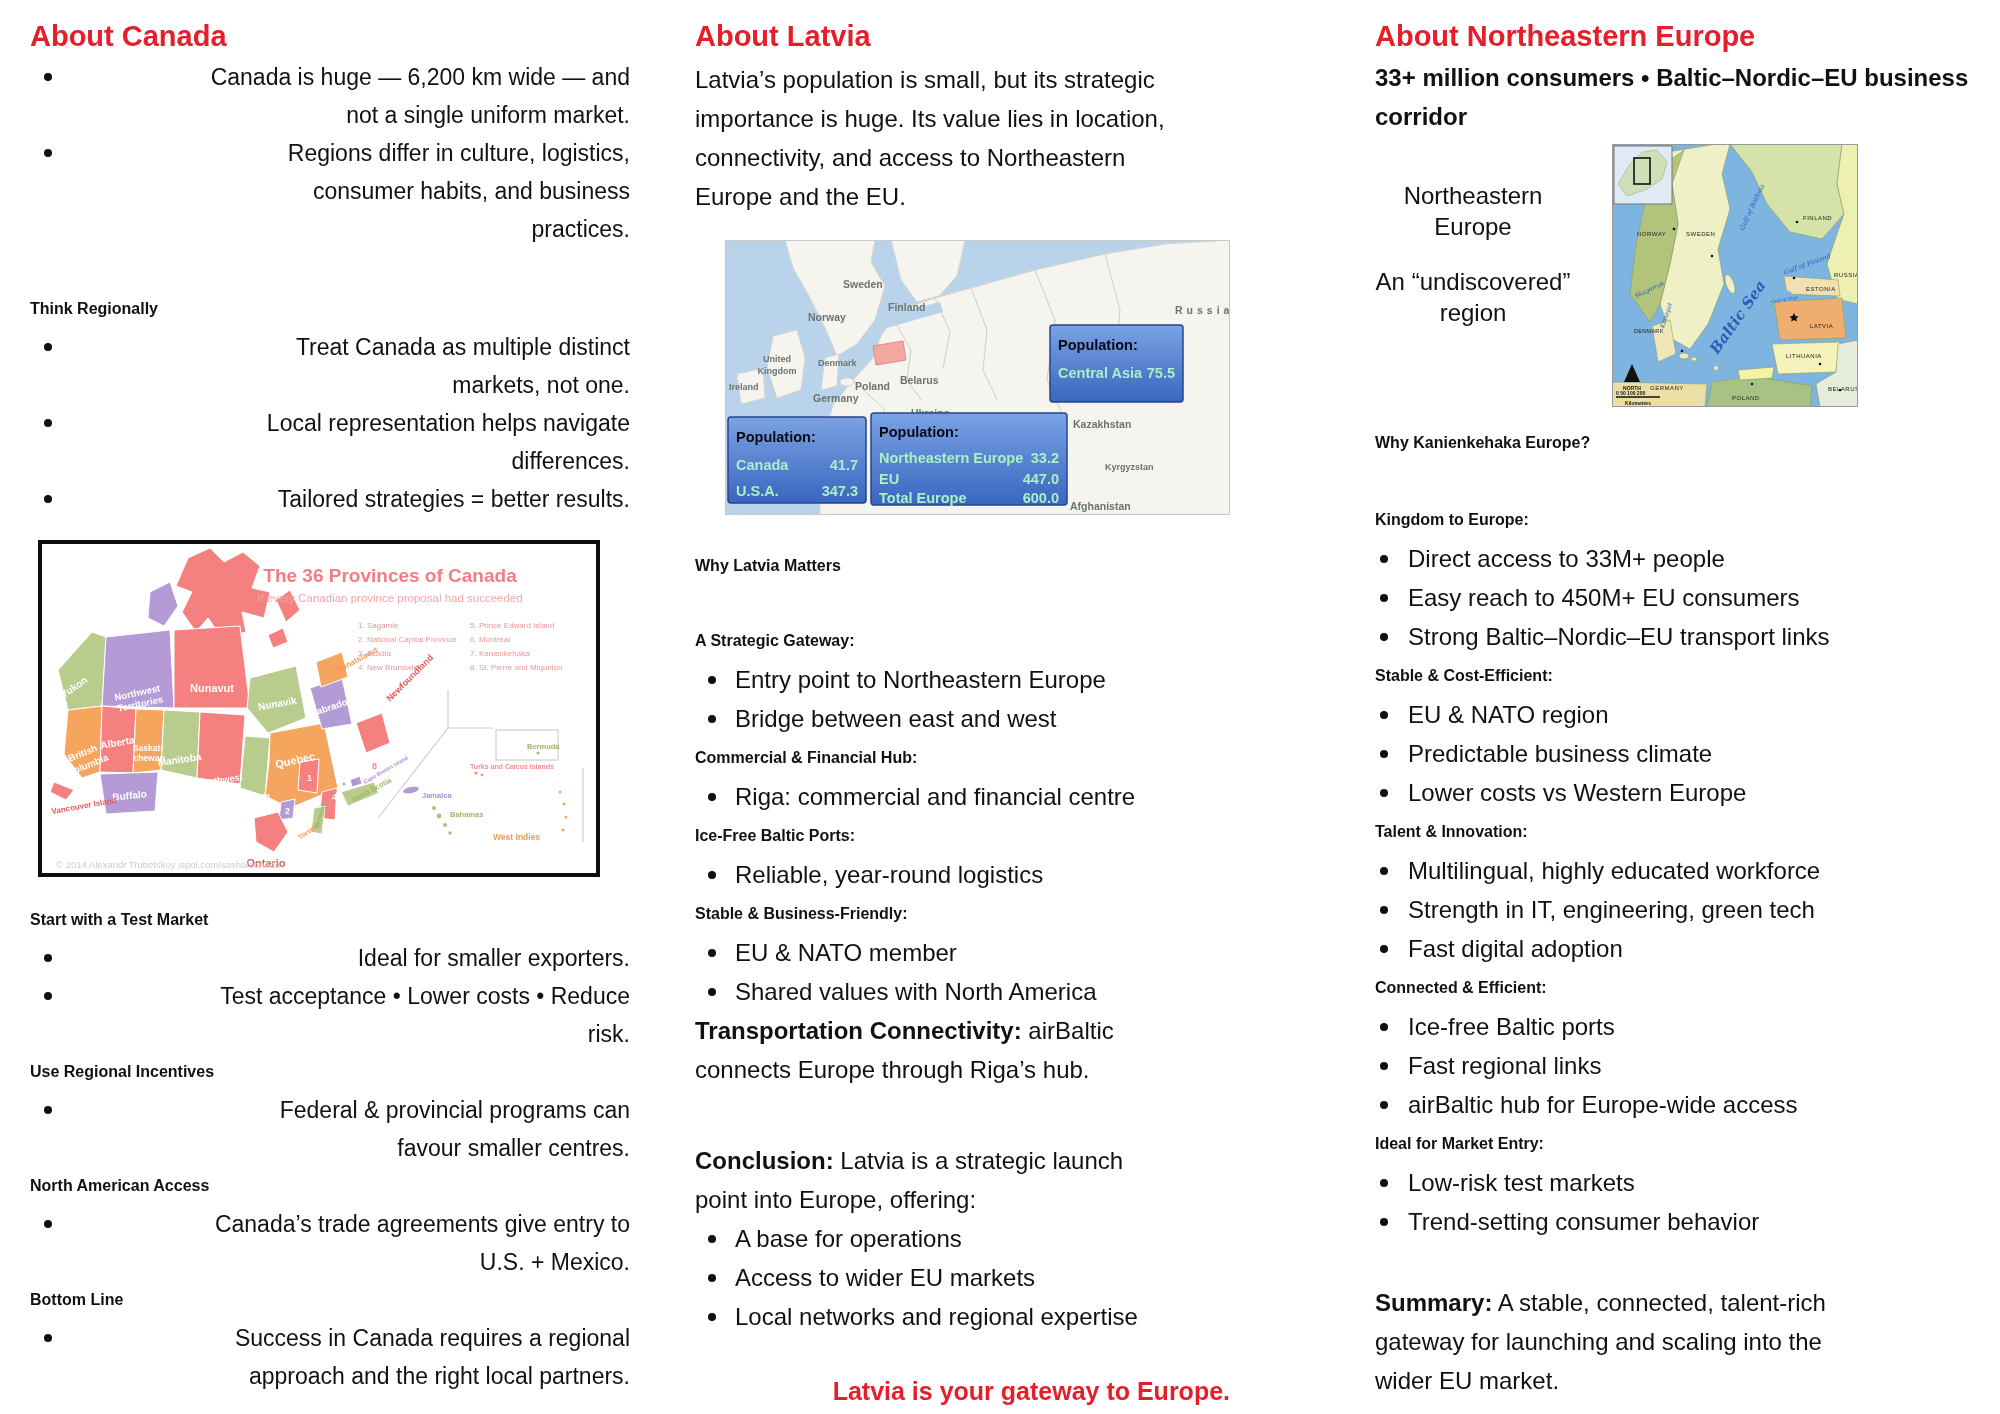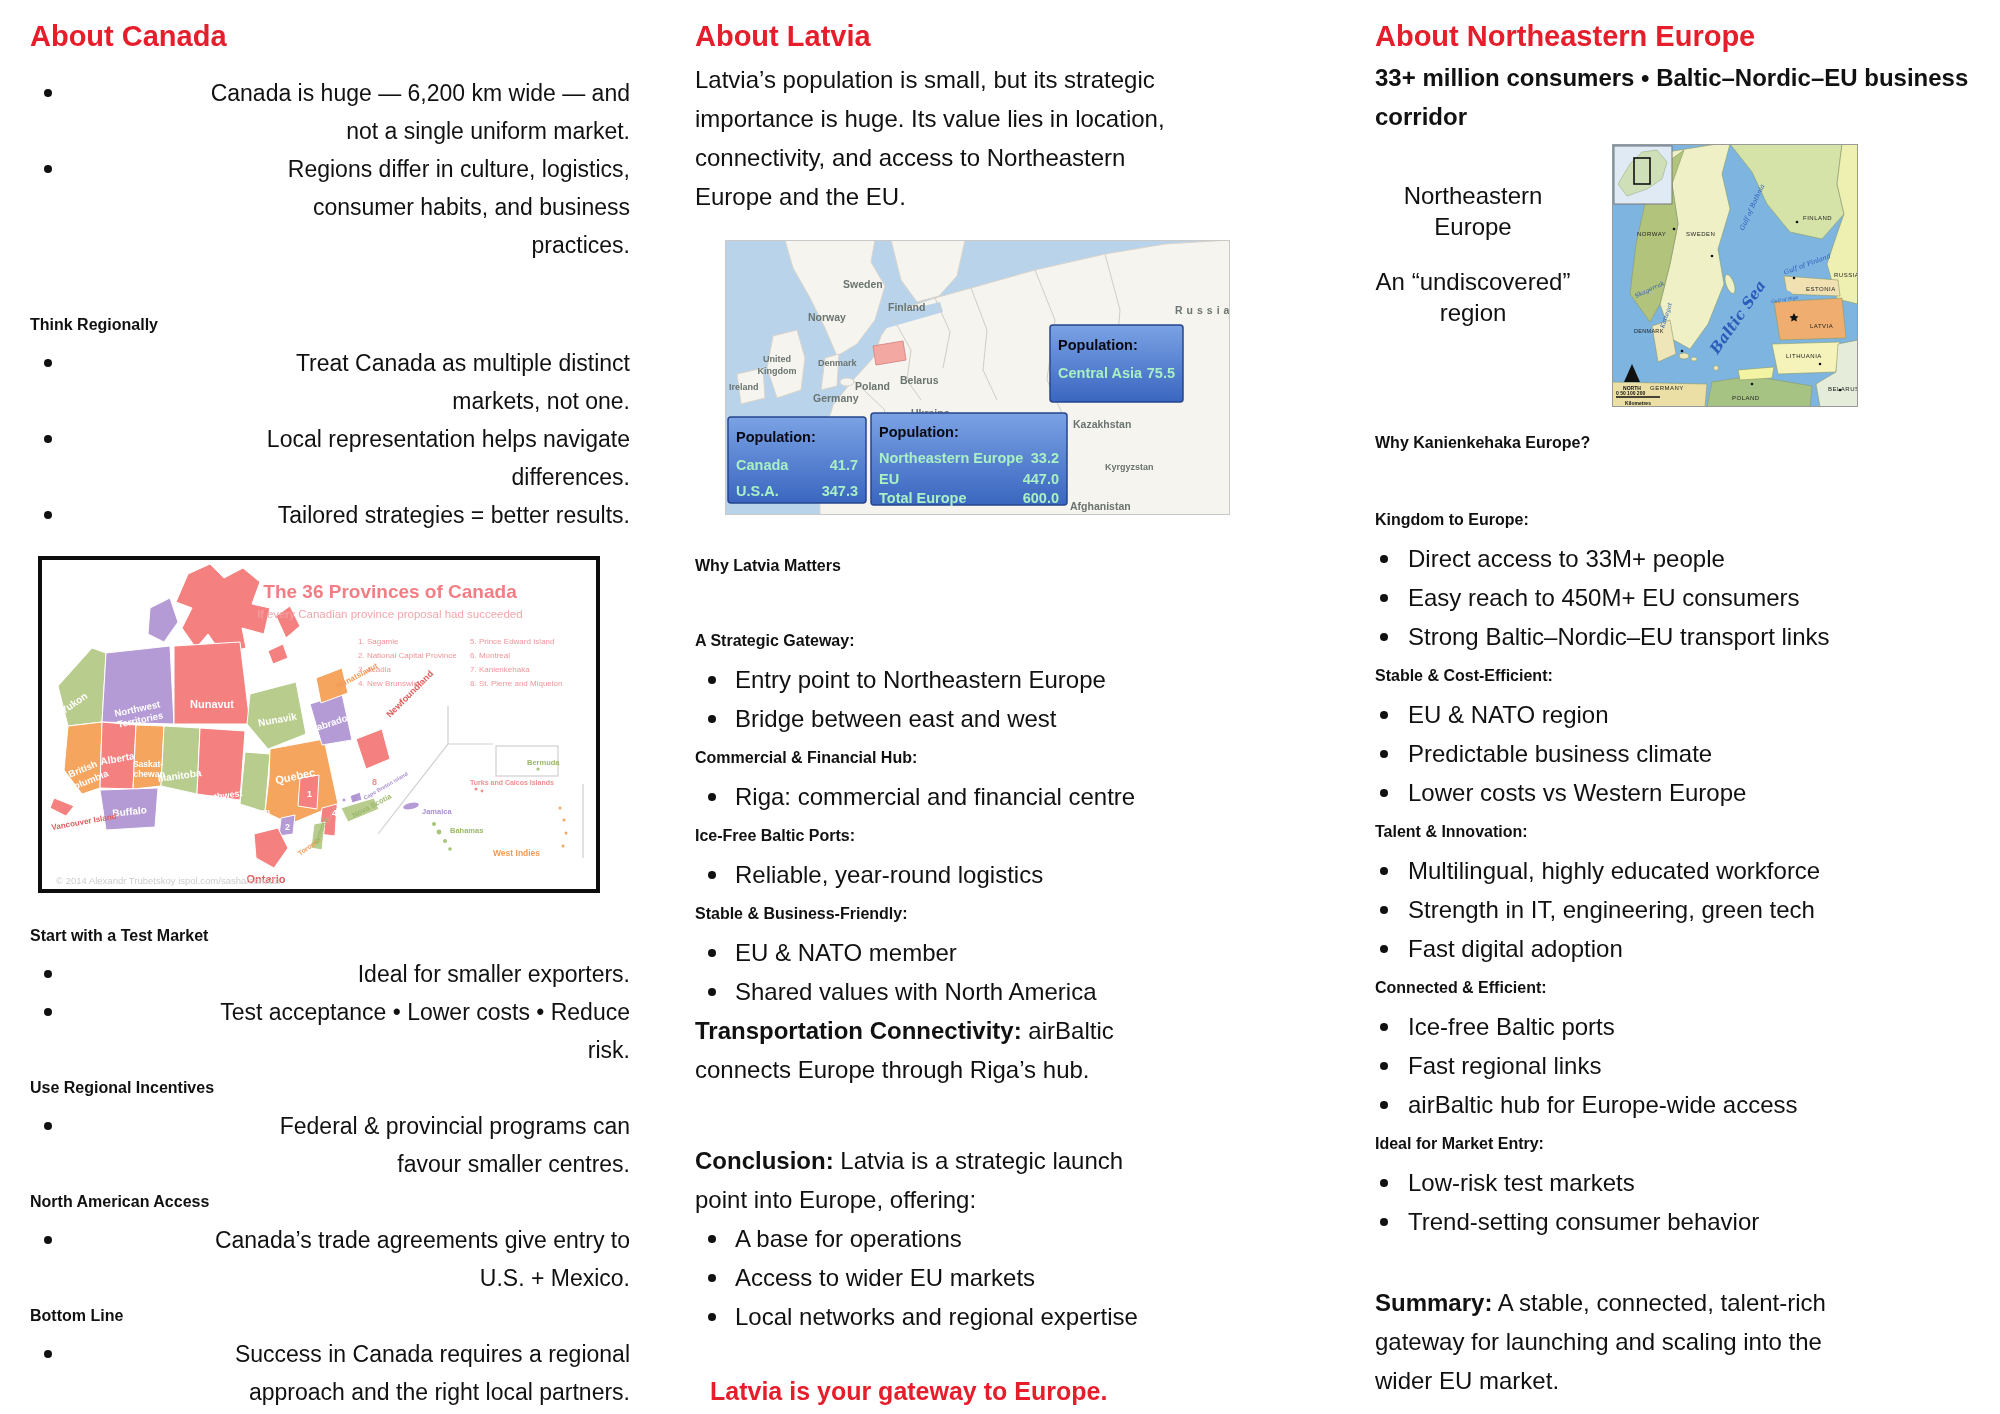--- a/index.html
+++ b/index.html
@@ -24,37 +24,37 @@
   #col2 li { padding-left:40px; }
   #col3 li { padding-left:33px; }
   li::before { content:""; position:absolute; width:8px; height:8px; border-radius:50%; background:#111; }
   #col1 li::before { left:14px; top:15px; }
   #col2 li::before { left:13px; top:16px; }
   #col3 li::before { left:5px;  top:16px; }
 
   p { white-space:pre-line; }
 
   
-  #col1 h1 { margin-bottom:16px; }
+  #col1 h1 { margin-bottom:0; }
   #think-heading { margin-top:42px; }
   #canada-map-figure { margin-top:22px; width:562px; margin-left:8px; }
   #canada-map-figure svg { display:block; }
   #test-heading { margin-top:24px; }
 
   
   #col2 .intro { margin-top:2px; }
   #lv-map-figure { margin-top:24px; margin-left:30px; width:505px; }
   #lv-map-figure svg { display:block; }
   #why-latvia { margin-top:31px; }
   .lv-sec-first { margin-top:36px; }
   .leadline { line-height:39px; }
   .leadline b { font-weight:bold; }
   #lv-conclusion { margin-top:52px; }
   #lv-tagline {
-    margin-top:36px; width:520px; margin-left:15px; text-align:left;
+    margin-top:36px; width:520px; margin-left:15px; text-align:right;
     color:#e61e2b; font-size:25px; font-weight:bold; line-height:39px;
   }
 
   
   #ne-subtitle { font-weight:bold; line-height:39px; }
   #ne-map-block { position:relative; height:263px; margin-top:8px; }
   .ne-captions { position:absolute; left:0; top:36px; width:196px; text-align:center; }
   .ne-captions .cap1 { line-height:31px; }
   .ne-captions .cap2 { margin-top:24px; line-height:31px; }
   #baltic-svg { position:absolute; left:237px; top:0; }

